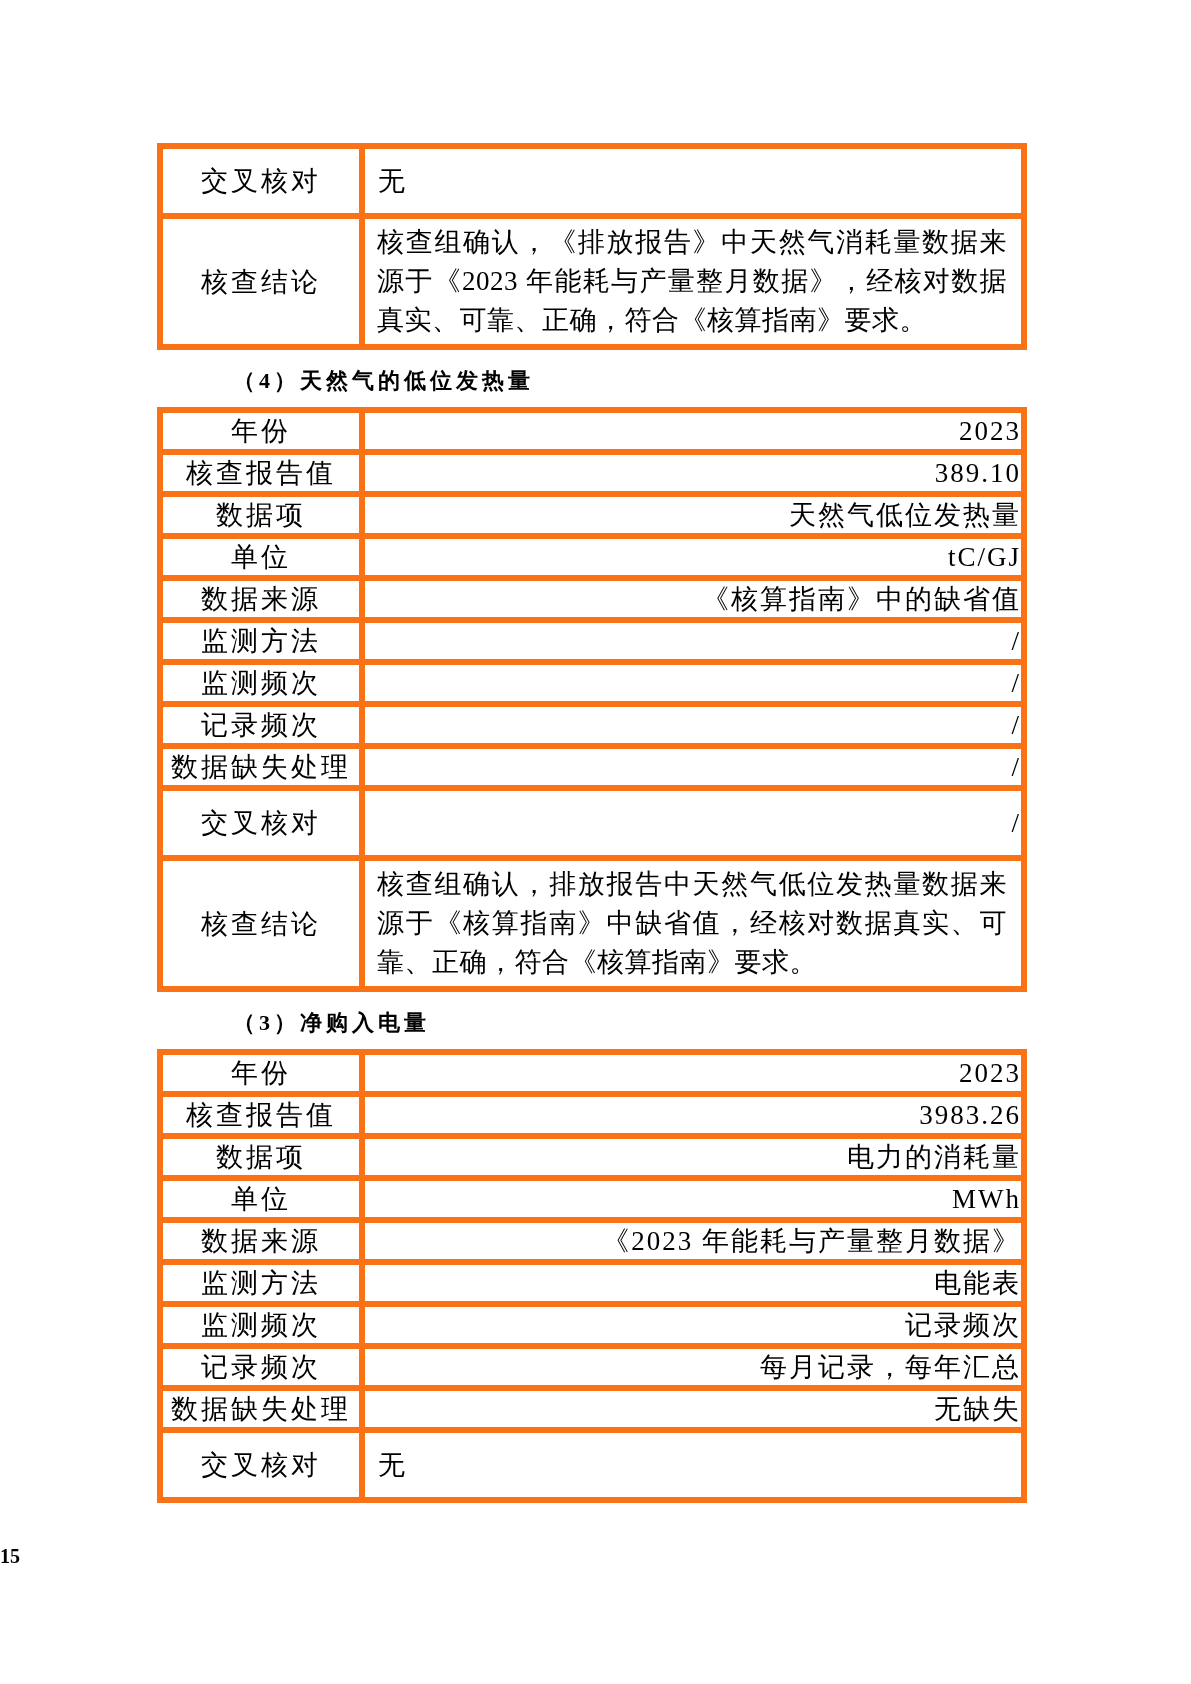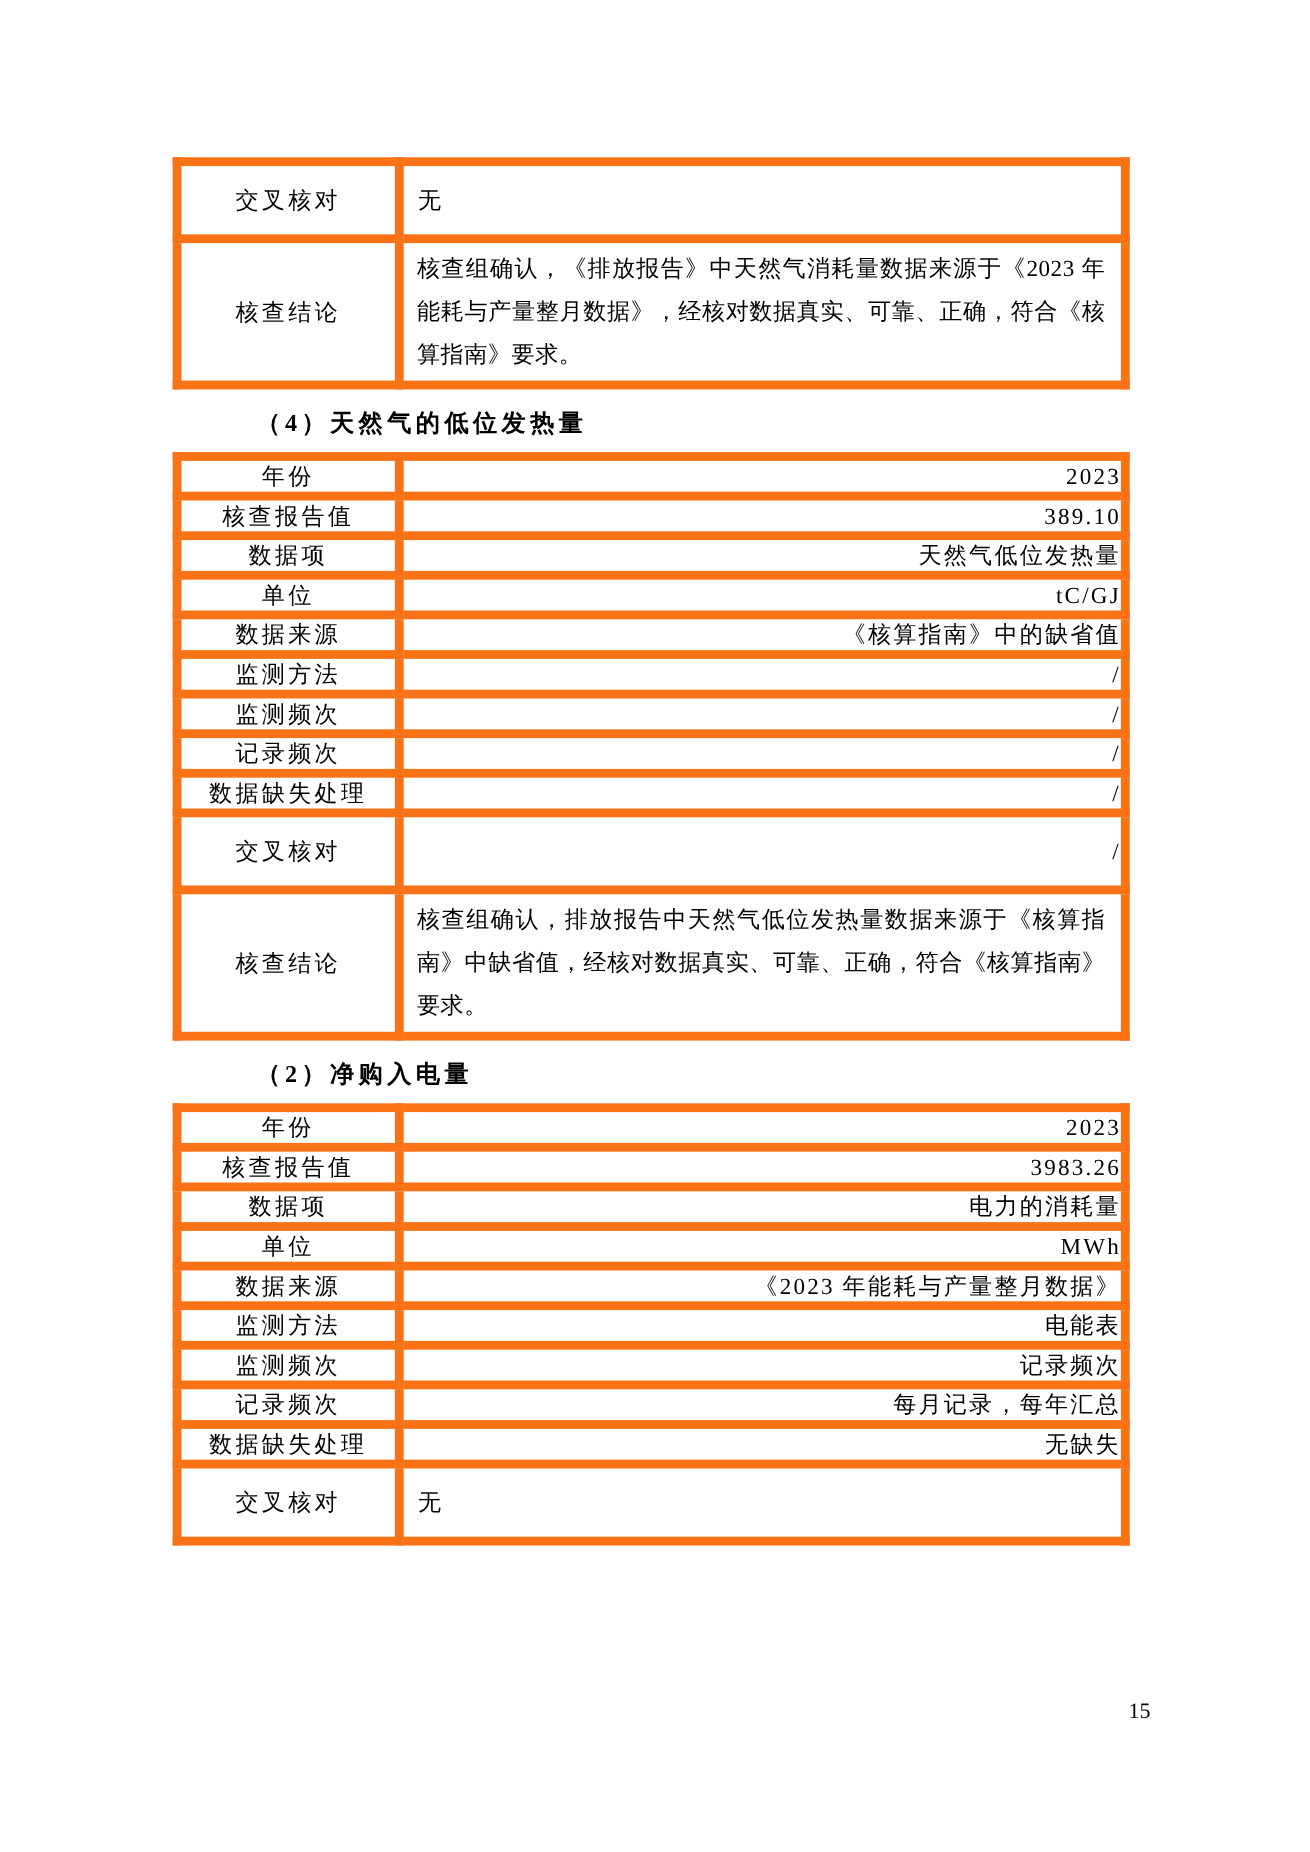--- a/index.html
+++ b/index.html
@@ -20,22 +20,22 @@
     top: 143px;
     width: 870px;
   }
   table.vt {
     border-collapse: collapse;
     table-layout: fixed;
     width: 870px;
   }
   table.vt col.c1 { width: 202px; }
   table.vt td {
-    border: 8px solid #f97316;
-    font-size: 21px;
+    border: 6px solid #f97316;
+    font-size: 27px;
     vertical-align: middle;
     padding: 0;
     margin-top: 26px;
   }
   td.lbl {
     text-align: center;
     letter-spacing: 3px;
   }
   td.val {
     text-align: right;
@@ -60,22 +60,23 @@
     line-height: 29px;
     margin: 16px 0 12px 0;
     padding-left: 76px;
     letter-spacing: 4px;
   }
   .page-number {
     position: absolute;
     left: 0;
     top: 1545px;
     width: 1046px;
-    text-align: right;
+    text-align: left;
     font-size: 20px;
+    font-weight: bold;
   }
 </style>
 </head>
 <body>
 
 <div class="content">
 
   <table class="vt">
     <colgroup>
         <col class="c1">
@@ -141,21 +142,21 @@
       <td class="lbl">交叉核对</td>
       <td class="val">/</td>
     </tr>
     <tr>
       <td class="lbl">核查结论</td>
       <td class="val concl">核查组确认，排放报告中天然气低位发热量数据来源于《核算指南》中缺省值，经核对数据真实、可靠、正确，符合《核算指南》要求。</td>
     </tr>
   </tbody>
     </table>
 
-  <h2 class="section-heading">（2）净购入电量</h2>
+  <h2 class="section-heading">（3）净购入电量</h2>
 
   <table class="vt">
     <colgroup>
         <col class="c1">
         <col>
       </colgroup>
     <tbody>
         <tr class="std">
       <td class="lbl">年份</td>
       <td class="val">2023</td>

